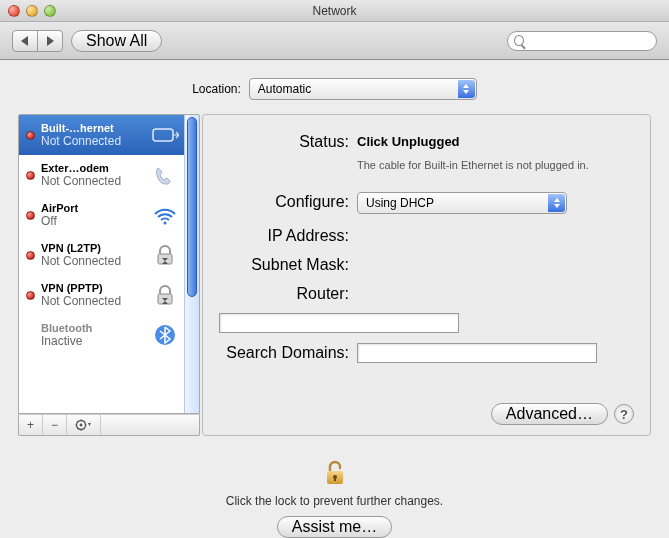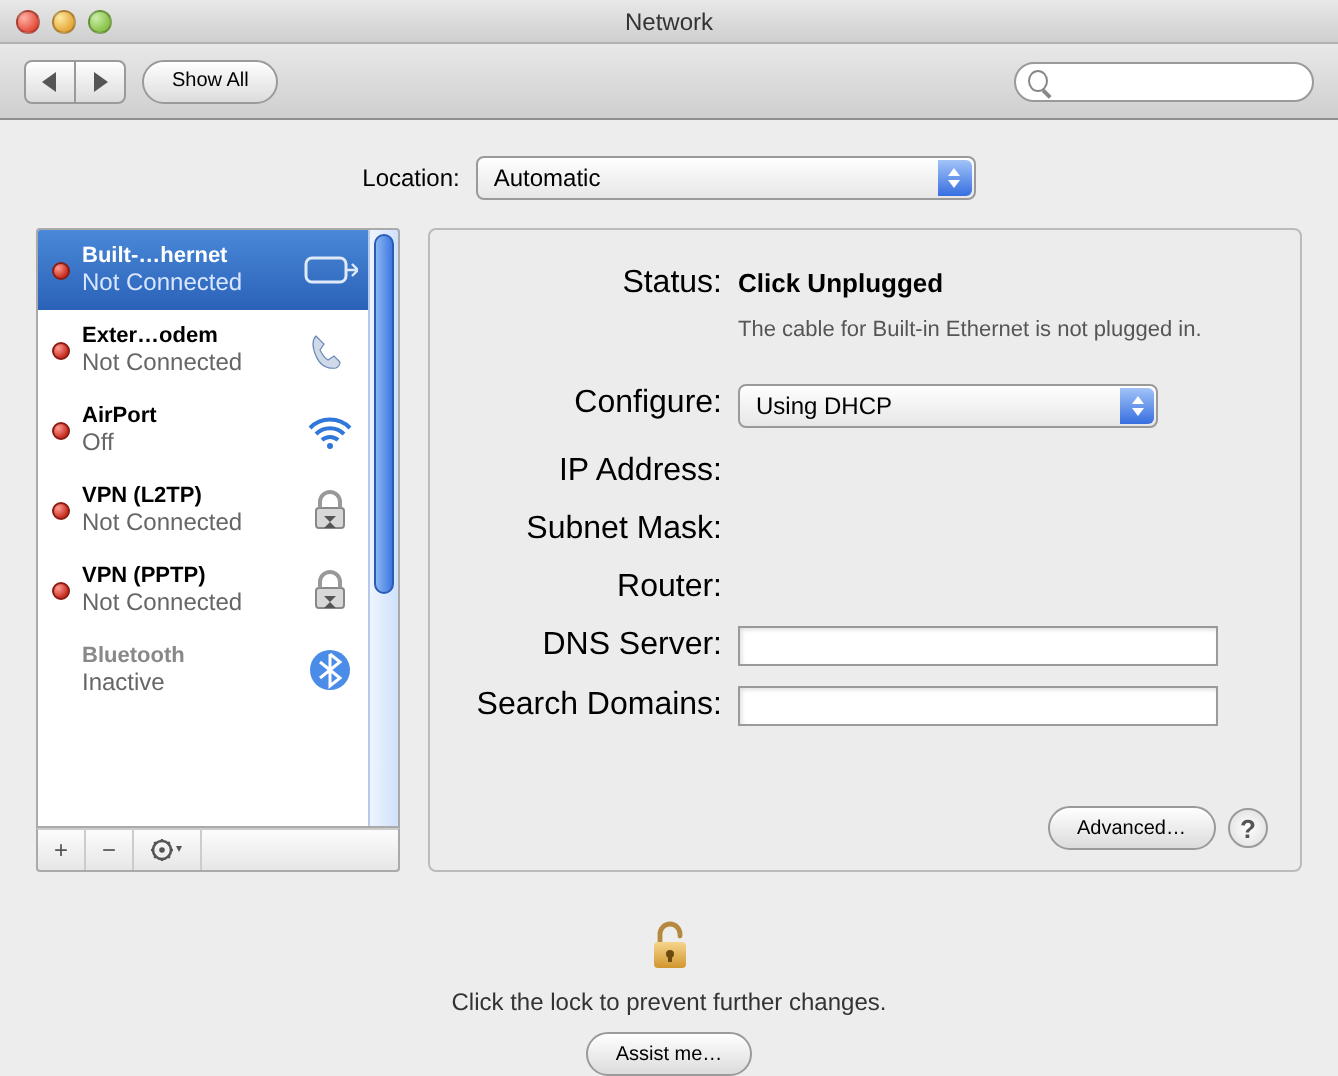--- a/index.html
+++ b/index.html
@@ -38,21 +38,21 @@
     display: flex; align-items: center;
     padding: 0 12px;
     gap: 8px;
   }
   .segbtn, .btn {
     background: linear-gradient(#fefefe, #dcdcdc);
     border: 1px solid #9a9a9a;
     border-radius: 4px;
     height: 22px;
     display: inline-flex; align-items: center; justify-content: center;
-    font-size: 10px;
+    font-size: 16px;
     padding: 0 10px;
     box-shadow: 0 1px 0 #fff inset;
     cursor: default;
   }
   .seggroup { display: inline-flex; }
   .seggroup .segbtn { border-radius: 0; padding: 0 6px; width: 26px; }
   .seggroup .segbtn:first-child { border-top-left-radius: 4px; border-bottom-left-radius: 4px; }
   .seggroup .segbtn:last-child { border-top-right-radius: 4px; border-bottom-right-radius: 4px; margin-left: -1px; }
   .toolbar .spacer { flex: 1; }
   .search {
@@ -98,21 +98,21 @@
     border-radius: 0 3px 3px 0;
     display: flex; flex-direction: column; align-items: center; justify-content: center;
   }
   .select .arrows::before, .select .arrows::after {
     content: ""; width: 0; height: 0; border-left: 3px solid transparent; border-right: 3px solid transparent;
   }
   .select .arrows::before { border-bottom: 4px solid #fff; margin-bottom: 2px; }
   .select .arrows::after { border-top: 4px solid #fff; }
   
   .content {
-    display: flex; padding: 0 18px 12px; gap: 14px;
+    display: flex; padding: 0 18px 12px; gap: 2px;
   }
   .sidebar-wrap { display: flex; flex-direction: column; width: 182px; }
   .sidebar {
     flex: 1;
     border: 1px solid #aaa;
     background: #fff;
     border-radius: 2px 2px 0 0;
     position: relative;
     overflow: hidden;
     height: 300px;
@@ -229,21 +229,21 @@
   <div class="btn">Show All</div>
   <div class="spacer"></div>
   <div class="search">
     <div class="mag"></div>
     <input type="text" placeholder="" style="">
   </div>
 </div>
 
 <div class="location-row">
   <span class="label">Location:</span>
-  <div class="select" style="width:250px">
+  <div class="select" style="width:228px">
     <span>Automatic</span>
     <div class="arrows"></div>
   </div>
 </div>
 
 <div class="content">
   <div class="sidebar-wrap">
     <div class="sidebar">
 
       <div class="svc selected">
@@ -385,21 +385,20 @@
     </div>
     <div class="form-row" style="margin-top:6px">
       <div class="flabel">Subnet Mask:</div>
       <div class="fval"></div>
     </div>
     <div class="form-row" style="margin-top:6px">
       <div class="flabel">Router:</div>
       <div class="fval"></div>
     </div>
     <div class="form-row" style="margin-top:6px">
-      <div class="flabel">DNS Server:</div>
       <div class="fval">
         <input class="textfield" type="text" style="">
       </div>
     </div>
     <div class="form-row" style="margin-top:6px">
       <div class="flabel">Search Domains:</div>
       <div class="fval">
         <input class="textfield" type="text" style="">
       </div>
     </div>

